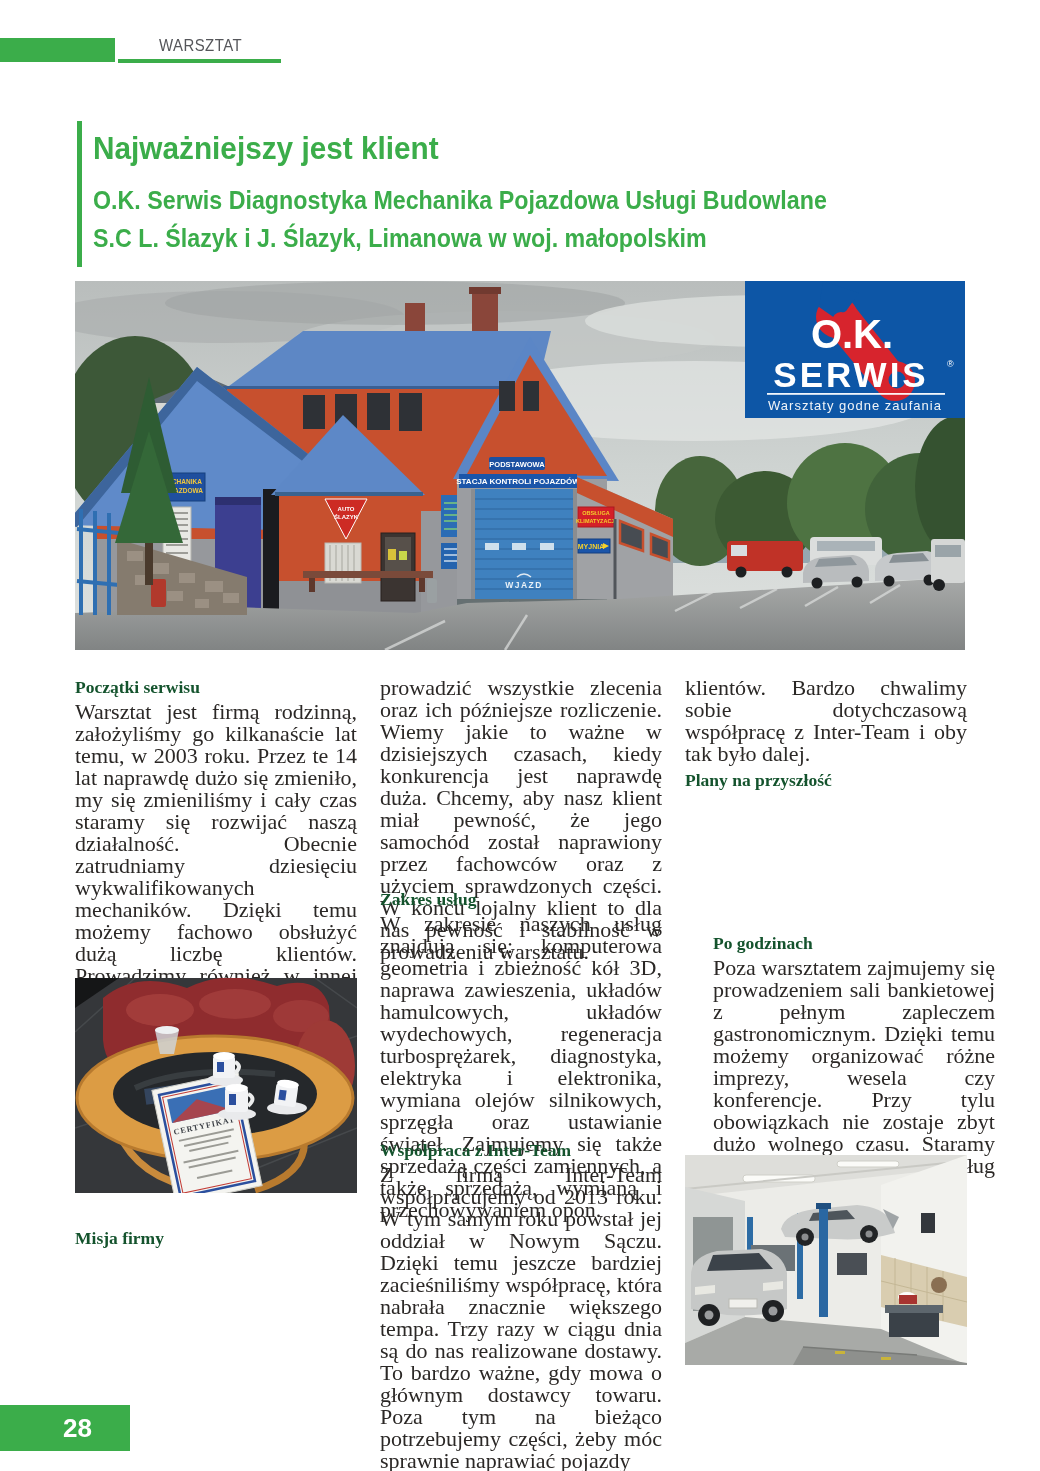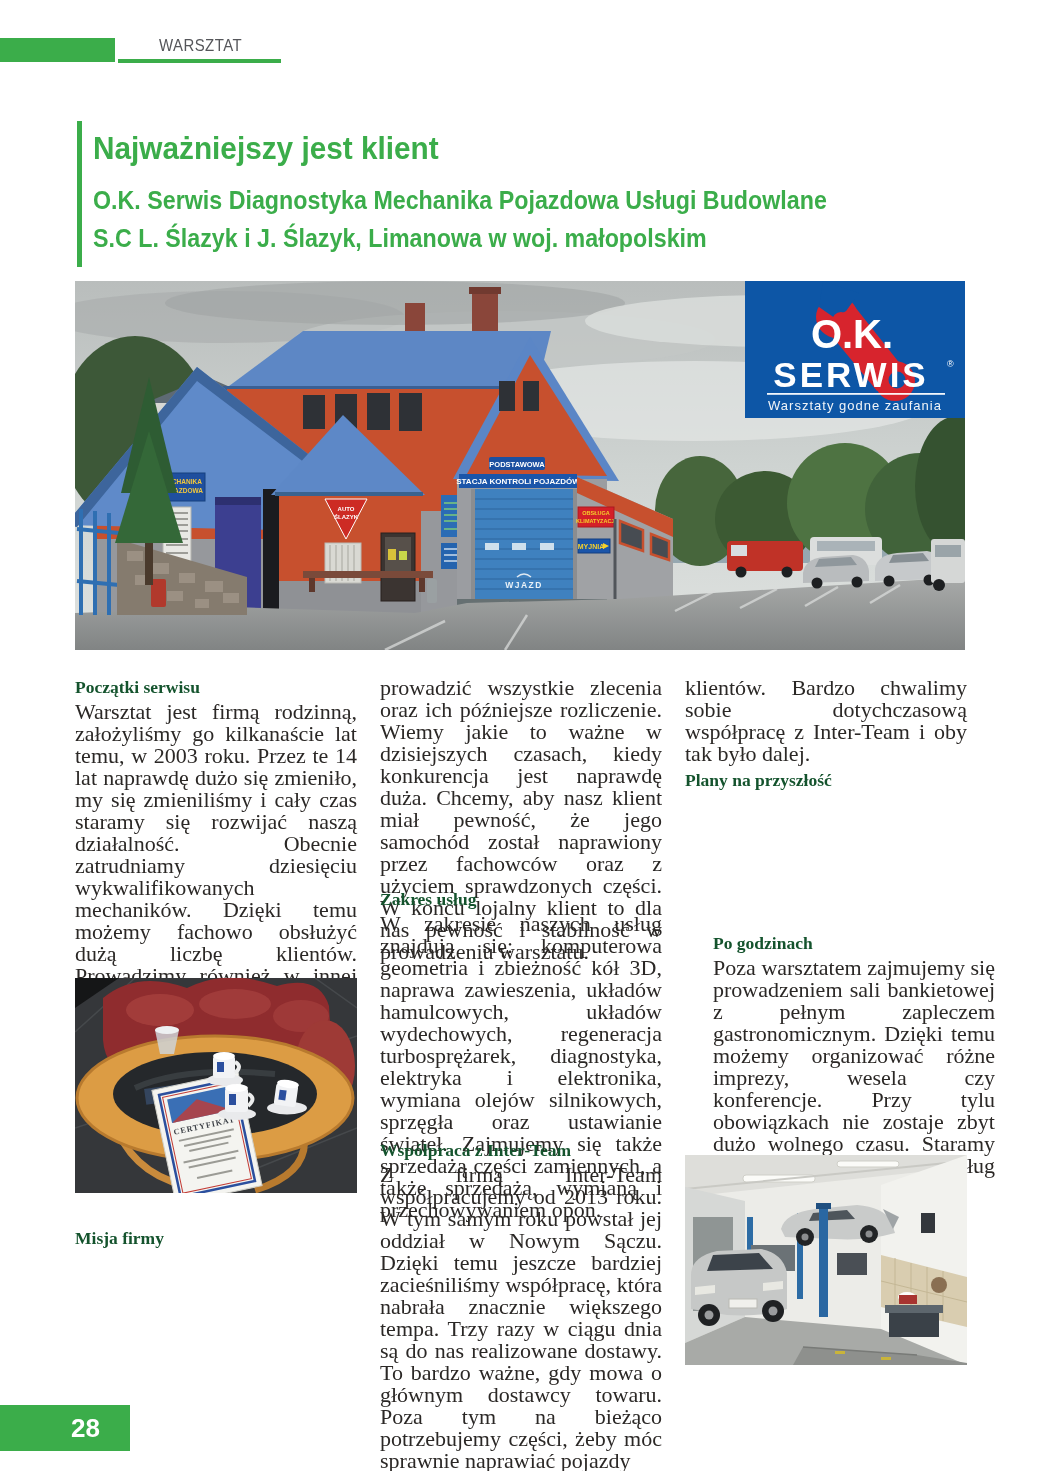--- a/index.html
+++ b/index.html
@@ -41,21 +41,21 @@
   .s2 { left:75px;  top:1228px; }
   .s3 { left:380px; top:677px; }
   .s4 { left:380px; top:889px; }
   .s5 { left:380px; top:1140px; }
   .s6 { left:685px; top:677px; }
   .s7 { left:685px; top:770px; }
   .s8 { left:685px; top:933px;margin-left:28px; }
   
   .page-number-box {
     position:absolute; left:0; top:1405px; width:130px; height:46px; background:#3bad4a;
-    display:flex; align-items:center; justify-content:flex-end; padding-right:30px;
+    display:flex; align-items:center; justify-content:flex-end; padding-right:38px;
   }
   .page-number-box span { font-family:"Liberation Sans", sans-serif; font-weight:bold; font-size:26px; color:#ffffff; }
   svg { display:block; }
 </style>
 </head>
 <body>
 
 <div class="page">
 
   <div class="kicker-block"></div>

